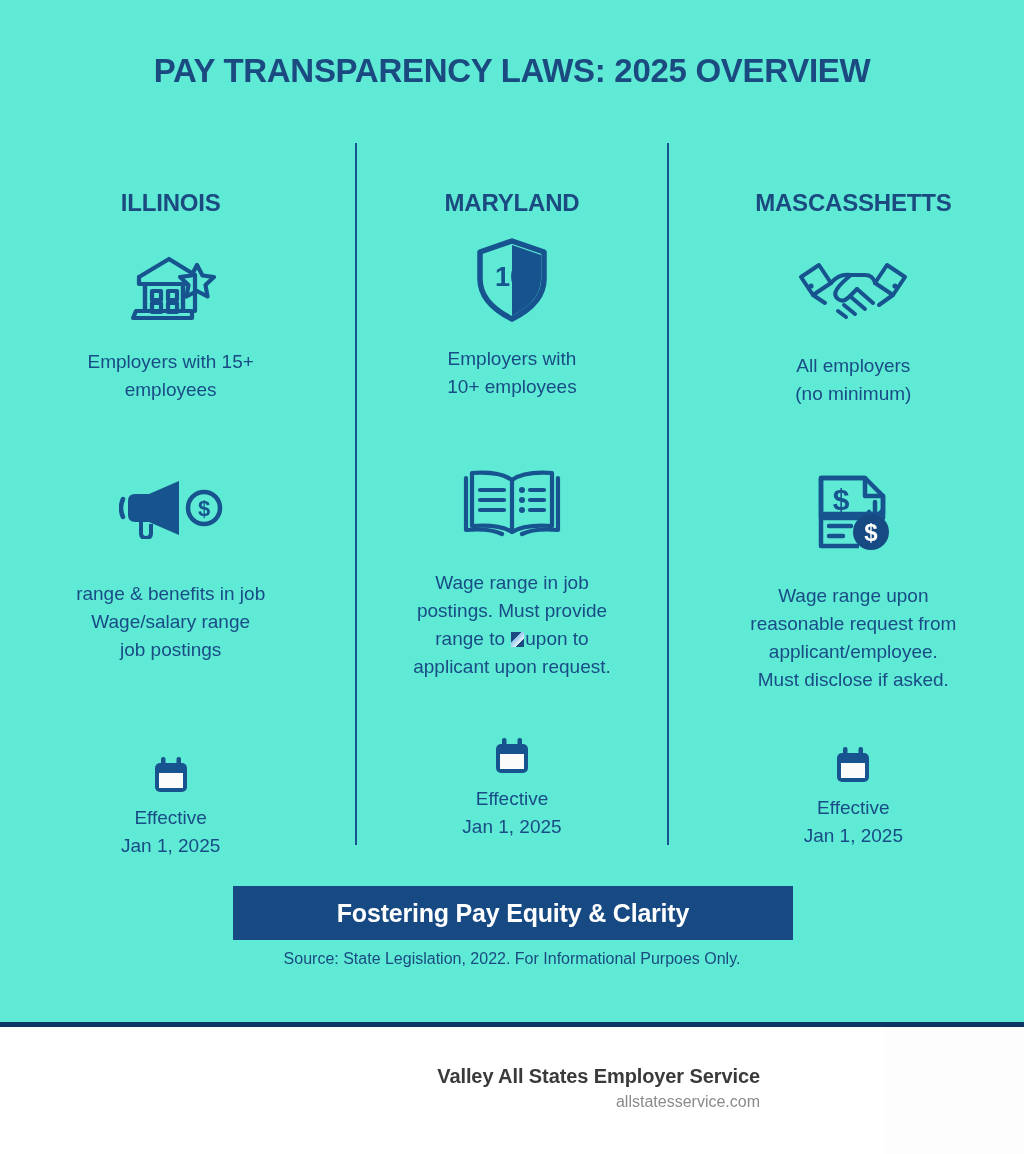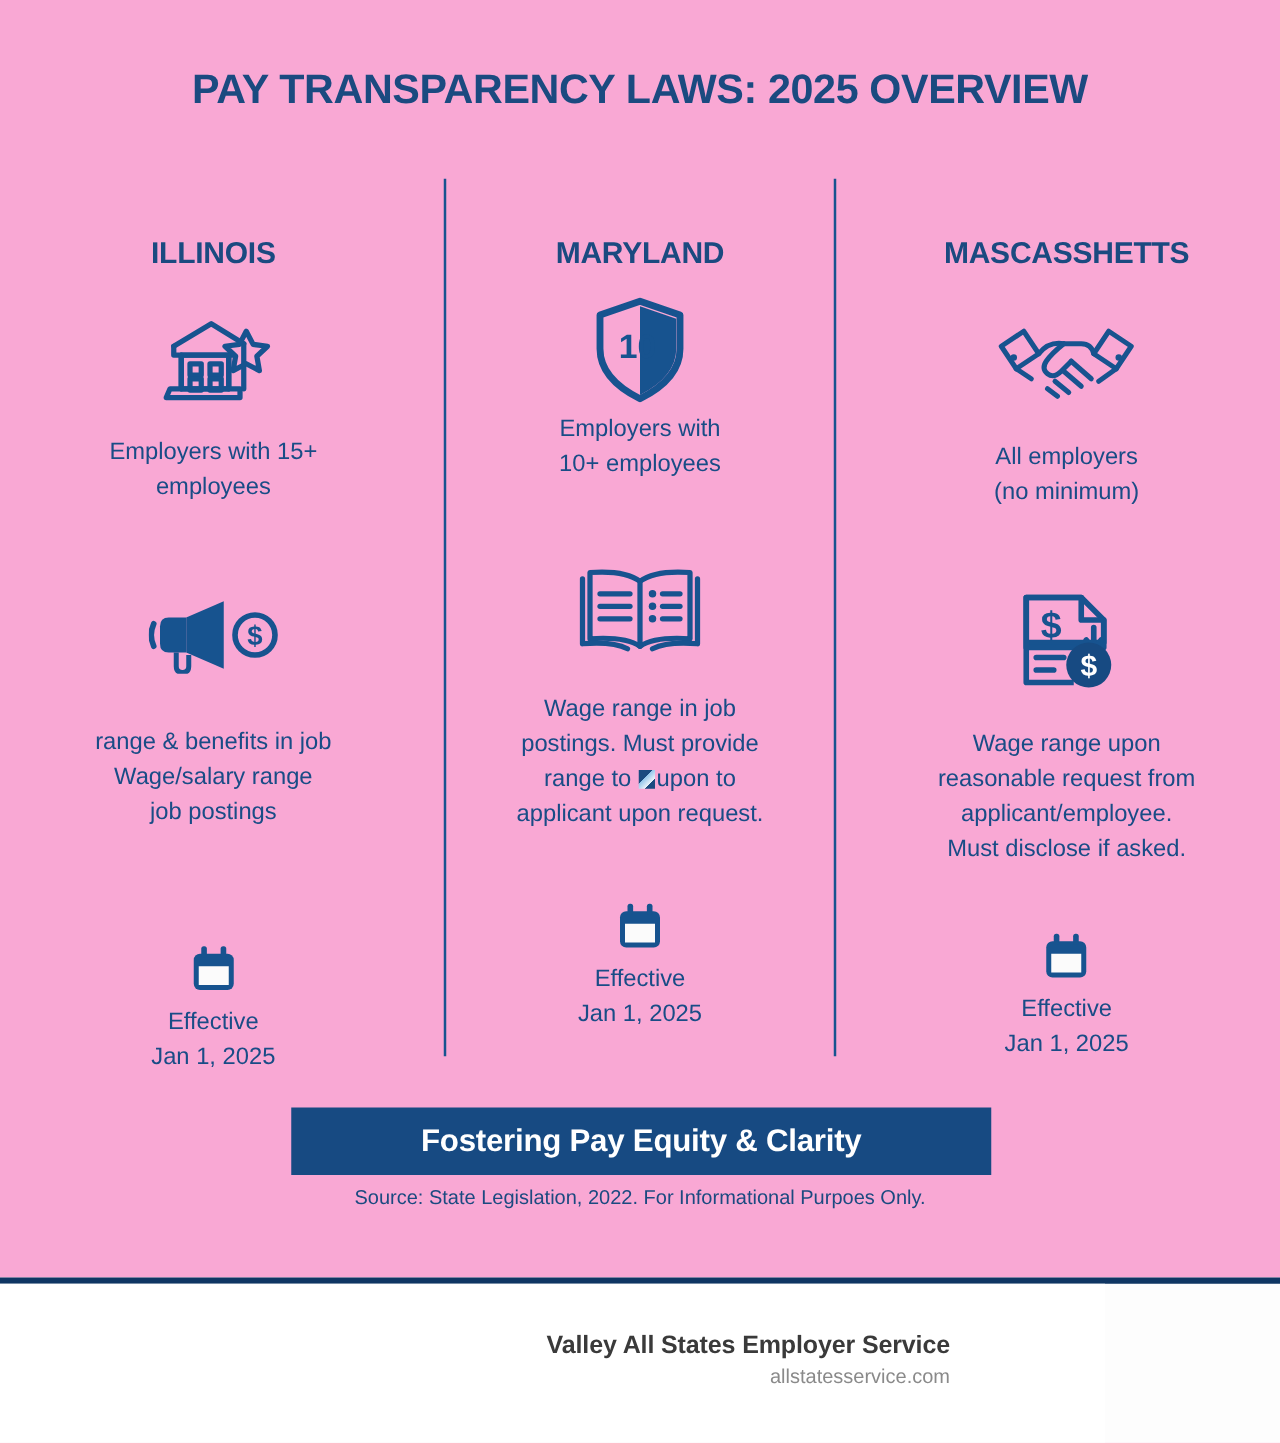--- a/index.html
+++ b/index.html
@@ -18,21 +18,21 @@
     width: 1024px;
     height: 1154px;
     background: #fdfdfd;
     display: flex;
     flex-direction: column;
     position: relative;
   }
   .main-panel {
     position: relative;
     height: 1022px;
-    background: #f9a8d4;
+    background: #5eead4;
   }
 
   
   .title {
     position: absolute;
     top: 52px;
     left: 0;
     width: 1024px;
     text-align: center;
     font-size: 33px;
@@ -112,21 +112,21 @@
   }
 
   
   .col-il .icon-slot.row1 { margin-top: 16px; }
   .col-il .desc-1 { margin-top: 14px; }
   .col-il .icon-slot.row2 { margin-top: 28px; }
   .col-il .desc-2 { margin-top: 26px; }
   .col-il .cal-slot { margin-top: 24px; }
 
   .col-md .icon-slot.row1 { margin-top: 8px; }
-  .col-md .desc-1 { margin-top: 4px; }
+  .col-md .desc-1 { margin-top: 19px; }
   .col-md .icon-slot.row2 { margin-top: 26px; }
   .col-md .desc-2 { margin-top: 20px; }
   .col-md .cal-slot { margin-top: 16px; }
 
   .col-ma .icon-slot.row1 { margin-top: 18px; }
   .col-ma .desc-1 { margin-top: 16px; }
   .col-ma .icon-slot.row2 { margin-top: 30px; }
   .col-ma .desc-2 { margin-top: 22px; }
   .col-ma .cal-slot { margin-top: 12px; }
 

